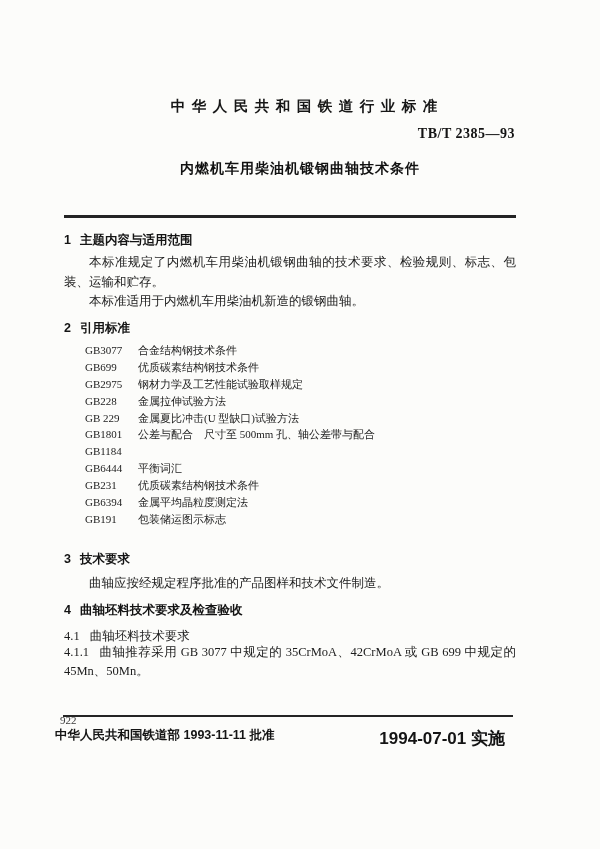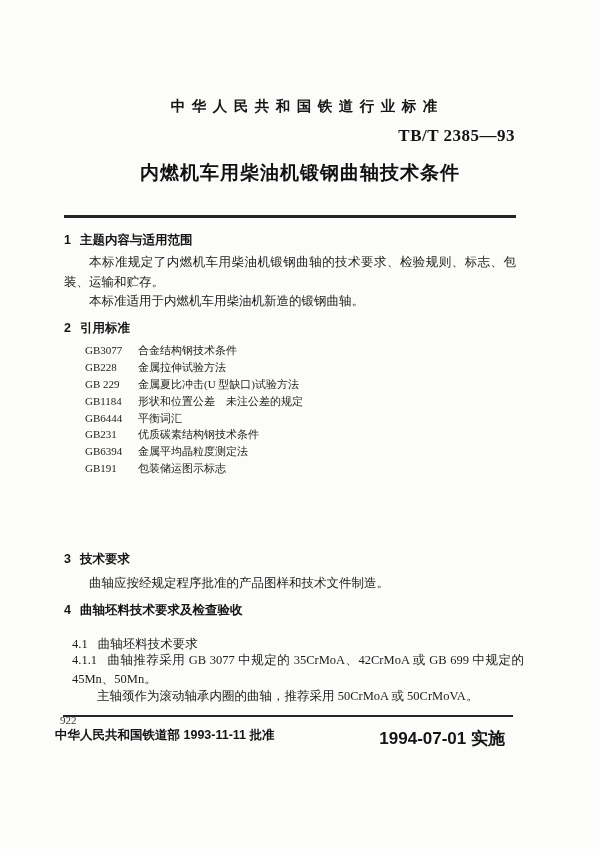--- a/index.html
+++ b/index.html
@@ -23,31 +23,31 @@
     font-weight: bold;
     letter-spacing: 6.5px;
     text-indent: 6.5px;
     color: #161616;
   }
 
   .std-code {
     position: absolute;
     top: 126px; right: 85px;
     font-family: "Liberation Serif", serif;
-    font-size: 17px;
+    font-size: 14px;
     font-weight: bold;
     letter-spacing: 0.5px;
     color: #141414;
   }
 
   .doc-title {
     position: absolute;
     top: 160px; left: 0; width: 100%;
     text-align: center;
-    font-size: 19px;
+    font-size: 14px;
     font-weight: bold;
     letter-spacing: 1px;
     color: #111;
   }
 
   .rule { position: absolute; background: #242424; }
   .rule-top    { top: 215px; left: 64px; width: 452px; height: 2.5px; }
   .rule-bottom { top: 715px; left: 63px; width: 450px; height: 2px; }
 
   .sec-heading {
@@ -86,21 +86,21 @@
     font-size: 11px;
     color: #1c1c1c;
   }
   .ref-row { display: flex; height: 16.9px; line-height: 16.9px; }
   .ref-code { flex: none; width: 53px; }
   .ref-title { flex: 1; white-space: nowrap; }
 
   .clause {
     position: absolute;
     left: 64px; width: 452px;
-    margin: 8px;
+    margin: 0;
     font-family: "Liberation Serif", serif;
     font-size: 12.5px;
     line-height: 18.5px;
     text-align: justify;
     color: #1c1c1c;
   }
   .clause .clause-num { margin-right: 10px; }
   #c41    { top: 627px; }
   #c411   { top: 643px; }
   #c-note { top: 679px; text-indent: 2em; }
@@ -153,30 +153,41 @@
   <div class="sec-heading" id="s2-heading">
     <span class="sec-num">2</span><span>引用标准</span>
   </div>
 
   <div class="ref-list">
     <div class="ref-row">
       <span class="ref-code">GB3077</span>
       <span class="ref-title">合金结构钢技术条件</span>
     </div>
     <div class="ref-row">
+      <span class="ref-code">GB699</span>
+      <span class="ref-title">优质碳素结构钢技术条件</span>
+    </div>
+    <div class="ref-row">
+      <span class="ref-code">GB2975</span>
+      <span class="ref-title">钢材力学及工艺性能试验取样规定</span>
+    </div>
+    <div class="ref-row">
       <span class="ref-code">GB228</span>
       <span class="ref-title">金属拉伸试验方法</span>
     </div>
     <div class="ref-row">
       <span class="ref-code">GB 229</span>
       <span class="ref-title">金属夏比冲击(U 型缺口)试验方法</span>
     </div>
     <div class="ref-row">
+      <span class="ref-code">GB1801</span>
+      <span class="ref-title">公差与配合　尺寸至 500mm 孔、轴公差带与配合</span>
+    </div>
+    <div class="ref-row">
       <span class="ref-code">GB1184</span>
-      <span class="ref-title">形状和位置公差　未注公差的规定</span>
     </div>
     <div class="ref-row">
       <span class="ref-code">GB6444</span>
       <span class="ref-title">平衡词汇</span>
     </div>
     <div class="ref-row">
       <span class="ref-code">GB231</span>
       <span class="ref-title">优质碳素结构钢技术条件</span>
     </div>
     <div class="ref-row">
@@ -200,21 +211,20 @@
   </div>
 
   <p class="clause" id="c41">
     <span class="clause-num">4.1</span><span>曲轴坯料技术要求</span>
   </p>
 
   <p class="clause" id="c411">
     <span class="clause-num">4.1.1</span><span>曲轴推荐采用 GB 3077 中规定的 35CrMoA、42CrMoA 或 GB 699 中规定的 45Mn、50Mn。</span>
   </p>
 
-  <p class="clause" id="c-note">主轴颈作为滚动轴承内圈的曲轴，推荐采用 50CrMoA 或 50CrMoVA。</p>
 
 
   <div class="rule rule-bottom"></div>
 
   <div class="footer-approval">中华人民共和国铁道部 1993-11-11 批准</div>
   <div class="footer-impl">1994-07-01 实施</div>
   <div class="page-num">922</div>
 
 </div>
 

